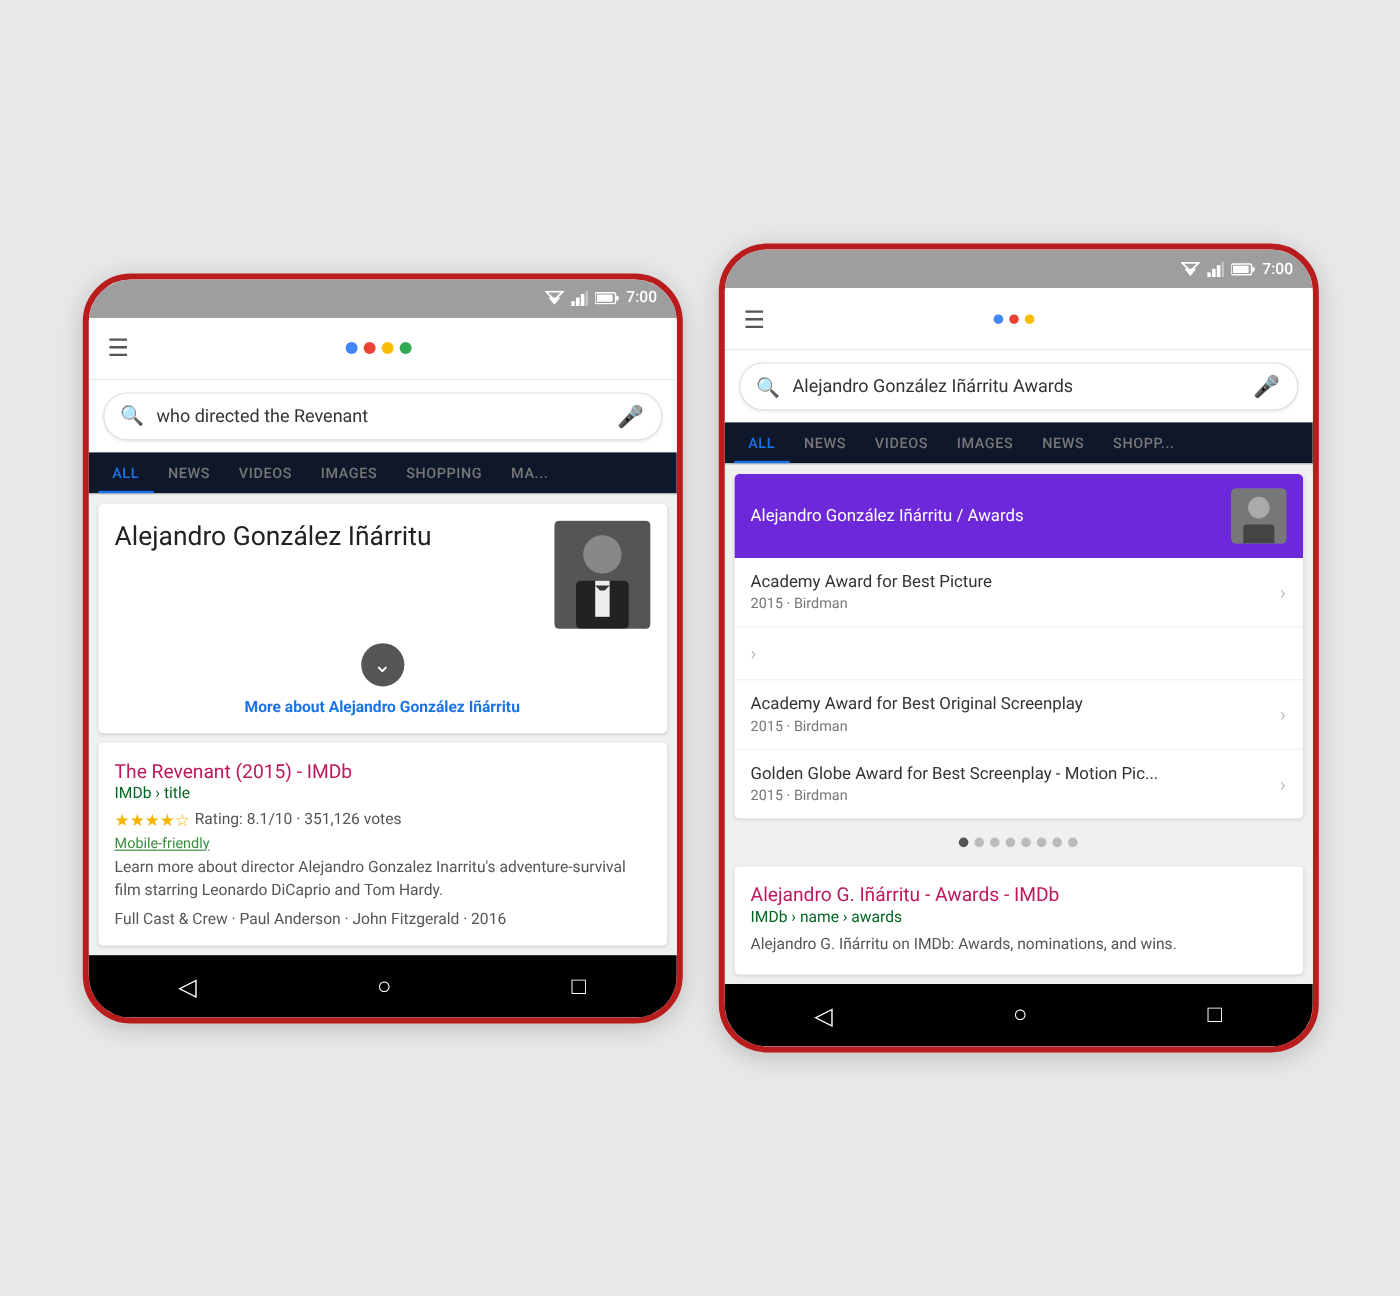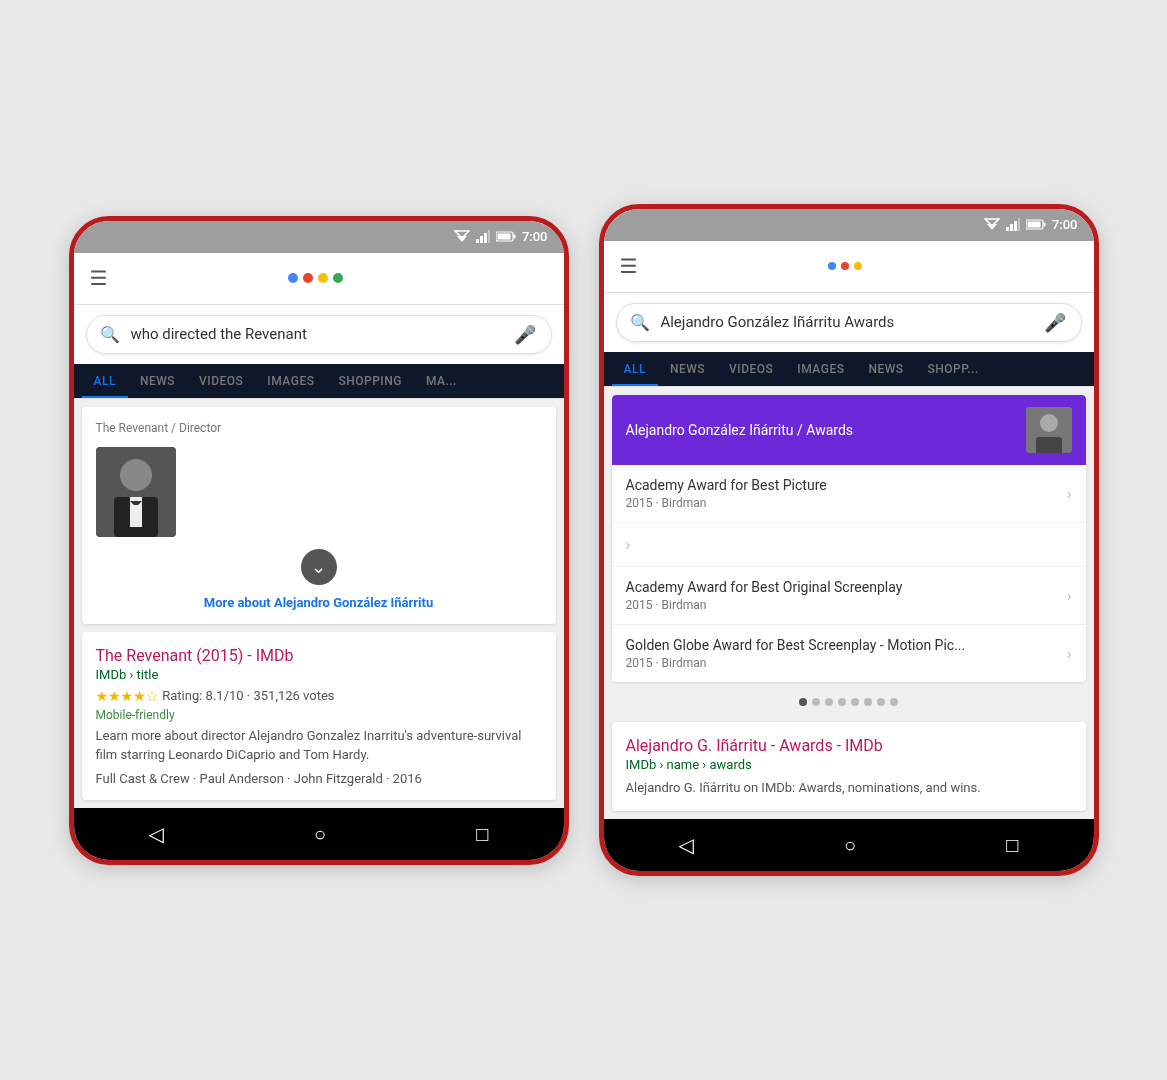--- a/index.html
+++ b/index.html
@@ -266,20 +266,21 @@
 
     .rating-text {
       font-size: 13px;
       color: #555;
     }
 
     .mobile-friendly {
       font-size: 12px;
       color: #3c8d40;
       margin-bottom: 4px;
+      text-decoration: underline;
     }
 
     .result-snippet {
       font-size: 13px;
       color: #555;
       line-height: 1.5;
     }
 
     .result-links {
       font-size: 13px;
@@ -457,22 +458,22 @@
     <div class="tab">NEWS</div>
     <div class="tab">VIDEOS</div>
     <div class="tab">IMAGES</div>
     <div class="tab">SHOPPING</div>
     <div class="tab">MA...</div>
   </div>
 
   <div class="phone-content">
 
     <div class="card kp-card">
-      <div class="kp-breadcrumb">The Revenant / Director</div>
       <div class="kp-main">
+        <div class="kp-name">Alejandro González Iñárritu</div>
         <div class="kp-photo">
 
           <svg viewBox="0 0 80 90" width="80" height="90">
             <rect width="80" height="90" fill="#555"></rect>
 
             <circle cx="40" cy="28" r="16" fill="#888"></circle>
 
             <rect x="18" y="50" width="44" height="40" rx="4" fill="#222"></rect>
 
             <rect x="34" y="50" width="12" height="30" fill="#eee"></rect>

